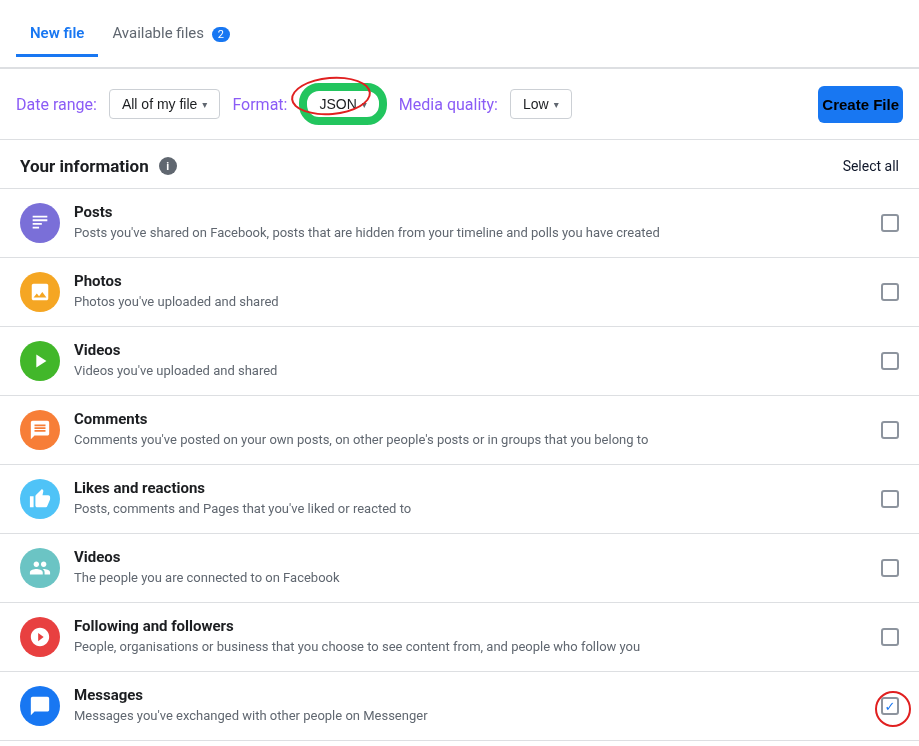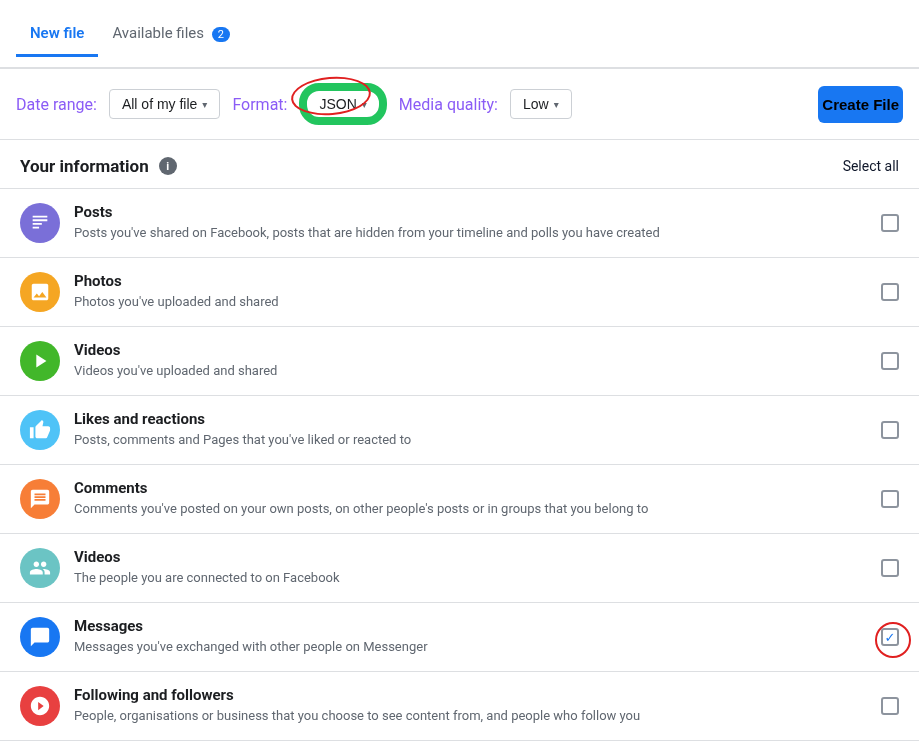--- a/index.html
+++ b/index.html
@@ -130,56 +130,70 @@
         </div>
         <div class="item-content">
           <div class="item-title">Videos</div>
           <div class="item-desc">Videos you've uploaded and shared</div>
         </div>
         <div class="checkbox-wrap">
           <div class="checkbox"></div>
         </div>
       </div>
       <div class="list-item">
+        <div class="item-icon-wrap" style="background: rgb(247, 126, 55);">
+          <svg class="icon-svg" viewBox="0 0 24 24">
+            <path d="M20 2H4c-1.1 0-2 .9-2 2v18l4-4h14c1.1 0 2-.9 2-2V4c0-1.1-.9-2-2-2zm-2 12H6v-2h12v2zm0-3H6V9h12v2zm0-3H6V6h12v2z"></path>
+          </svg>
+        </div>
+        <div class="item-content">
+          <div class="item-title">Comments</div>
+          <div class="item-desc">Comments you've posted on your own posts, on other people's posts or in groups that you belong to</div>
+        </div>
+        <div class="checkbox-wrap">
+          <div class="checkbox"></div>
+        </div>
+      </div>
+      <div class="list-item">
         <div class="item-icon-wrap" style="background: rgb(79, 195, 247);">
           <svg class="icon-svg" viewBox="0 0 24 24">
             <path d="M1 21h4V9H1v12zm22-11c0-1.1-.9-2-2-2h-6.31l.95-4.57.03-.32c0-.41-.17-.79-.44-1.06L14.17 1 7.59 7.59C7.22 7.95 7 8.45 7 9v10c0 1.1.9 2 2 2h9c.83 0 1.54-.5 1.84-1.22l3.02-7.05c.09-.23.14-.47.14-.73v-2z"></path>
           </svg>
         </div>
         <div class="item-content">
           <div class="item-title">Likes and reactions</div>
           <div class="item-desc">Posts, comments and Pages that you've liked or reacted to</div>
         </div>
         <div class="checkbox-wrap">
           <div class="checkbox"></div>
         </div>
       </div>
       <div class="list-item">
-        <div class="item-icon-wrap" style="background: rgb(247, 126, 55);">
-          <svg class="icon-svg" viewBox="0 0 24 24">
-            <path d="M20 2H4c-1.1 0-2 .9-2 2v18l4-4h14c1.1 0 2-.9 2-2V4c0-1.1-.9-2-2-2zm-2 12H6v-2h12v2zm0-3H6V9h12v2zm0-3H6V6h12v2z"></path>
-          </svg>
-        </div>
-        <div class="item-content">
-          <div class="item-title">Comments</div>
-          <div class="item-desc">Comments you've posted on your own posts, on other people's posts or in groups that you belong to</div>
-        </div>
-        <div class="checkbox-wrap">
-          <div class="checkbox"></div>
-        </div>
-      </div>
-      <div class="list-item">
         <div class="item-icon-wrap" style="background: rgb(107, 196, 196);">
           <svg class="icon-svg" viewBox="0 0 24 24">
             <path d="M16 11c1.66 0 2.99-1.34 2.99-3S17.66 5 16 5c-1.66 0-3 1.34-3 3s1.34 3 3 3zm-8 0c1.66 0 2.99-1.34 2.99-3S9.66 5 8 5C6.34 5 5 6.34 5 8s1.34 3 3 3zm0 2c-2.33 0-7 1.17-7 3.5V19h14v-2.5c0-2.33-4.67-3.5-7-3.5zm8 0c-.29 0-.62.02-.97.05 1.16.84 1.97 1.97 1.97 3.45V19h6v-2.5c0-2.33-4.67-3.5-7-3.5z"></path>
           </svg>
         </div>
         <div class="item-content">
           <div class="item-title">Videos</div>
           <div class="item-desc">The people you are connected to on Facebook</div>
+        </div>
+        <div class="checkbox-wrap">
+          <div class="checkbox"></div>
+        </div>
+      </div>
+      <div class="list-item">
+        <div class="item-icon-wrap" style="background: rgb(232, 64, 64);">
+          <svg class="icon-svg" viewBox="0 0 24 24">
+            <path d="M12 2C6.48 2 2 6.48 2 12s4.48 10 10 10 10-4.48 10-10S17.52 2 12 2zm-2 14.5v-9l6 4.5-6 4.5z"></path>
+          </svg>
+        </div>
+        <div class="item-content">
+          <div class="item-title">Following and followers</div>
+          <div class="item-desc">People, organisations or business that you choose to see content from, and people who follow you</div>
         </div>
         <div class="checkbox-wrap">
           <div class="checkbox"></div>
         </div>
       </div>
       <div class="list-item">
         <div class="item-icon-wrap" style="background: rgb(24, 119, 242);">
           <svg class="icon-svg" viewBox="0 0 24 24">
             <path d="M20 2H4c-1.1 0-2 .9-2 2v18l4-4h14c1.1 0 2-.9 2-2V4c0-1.1-.9-2-2-2z"></path>
           </svg>
@@ -187,29 +201,15 @@
         <div class="item-content">
           <div class="item-title">Messages</div>
           <div class="item-desc">Messages you've exchanged with other people on Messenger</div>
         </div>
         <div class="checkbox-wrap">
           <div class="checkbox checked" style="position: relative; border: 2px solid rgb(141, 148, 158);">
             <div style="position: absolute; top: -8px; left: -8px; width: 36px; height: 36px; border: 2.5px solid rgb(224, 32, 32); border-radius: 50%; pointer-events: none;"></div>
           </div>
         </div>
       </div>
-      <div class="list-item">
-        <div class="item-icon-wrap" style="background: rgb(232, 64, 64);">
-          <svg class="icon-svg" viewBox="0 0 24 24">
-            <path d="M12 2C6.48 2 2 6.48 2 12s4.48 10 10 10 10-4.48 10-10S17.52 2 12 2zm-2 14.5v-9l6 4.5-6 4.5z"></path>
-          </svg>
-        </div>
-        <div class="item-content">
-          <div class="item-title">Following and followers</div>
-          <div class="item-desc">People, organisations or business that you choose to see content from, and people who follow you</div>
-        </div>
-        <div class="checkbox-wrap">
-          <div class="checkbox"></div>
-        </div>
-      </div>
     </div>
 
 </div>
 
 </body></html>

